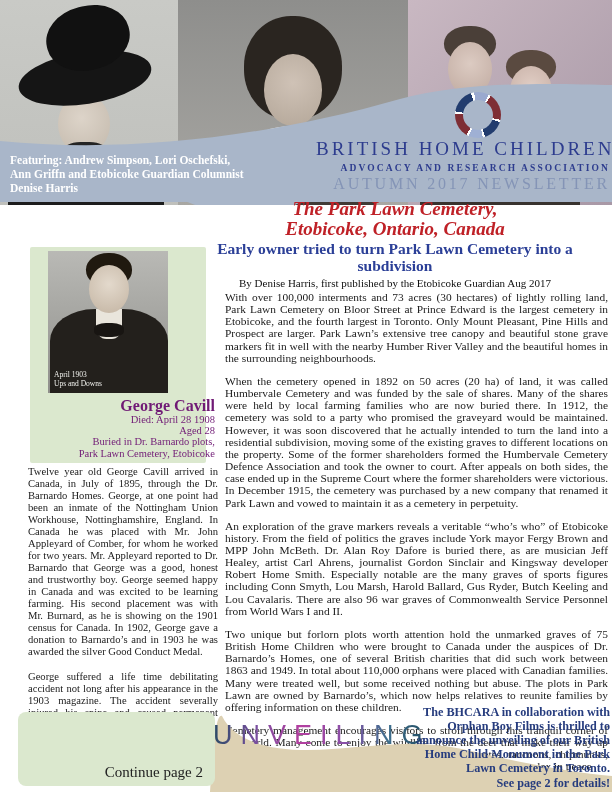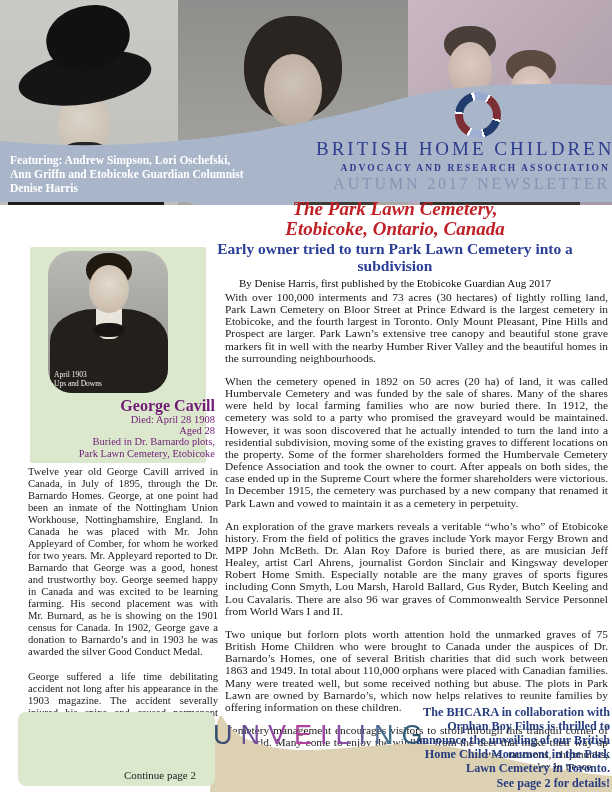--- a/index.html
+++ b/index.html
@@ -53,37 +53,37 @@
   
   #headline{position:absolute;left:182px;top:199px;width:426px;text-align:center;}
   .title-line{font-size:19px;font-weight:bold;color:#bf2127;line-height:19.5px;font-style:italic;}
   #subtitle{font-size:15.5px;font-weight:bold;color:#2b3f97;line-height:17px;margin-top:2px;}
   #byline{font-size:11px;color:#101010;margin-top:3px;}
 
   
   #green-box1{position:absolute;left:30px;top:247px;width:176px;height:216px;
               background:#dbe8ce;border-radius:2px;}
   #cavill-photo{position:absolute;left:18px;top:4px;width:120px;height:142px;overflow:hidden;
-                background:linear-gradient(180deg,#b9b9b5,#8f8f8b);border-radius:24px;}
+                background:linear-gradient(180deg,#b9b9b5,#8f8f8b);}
   .c-hair{left:38px;top:2px;width:46px;height:34px;background:#20190f;border-radius:48%;}
   .c-face{left:41px;top:14px;width:40px;height:48px;background:radial-gradient(circle at 50% 40%,#e3d9cc,#c3b4a2);border-radius:50%;}
   .c-body{left:2px;top:58px;width:118px;height:84px;background:#23201c;border-radius:38% 38% 0 0;}
   .c-shirt{left:48px;top:58px;width:26px;height:30px;background:#e9e5dc;border-radius:0 0 40% 40%;}
   .c-bow{left:46px;top:72px;width:30px;height:14px;background:#181512;border-radius:40%;}
   #photo-caption{position:absolute;left:6px;bottom:5px;color:#f2f2ee;font-size:7.5px;line-height:8.5px;}
   #name-block{position:absolute;left:0;top:150px;width:185px;text-align:right;color:#701a75;}
   #cavill-name{font-size:16px;font-weight:bold;line-height:17px;}
   .detail-line{font-size:10.5px;line-height:11.2px;}
 
   #left-col{position:absolute;left:28px;top:466px;width:190px;}
   #left-col p{margin:0 0 13px 0;font-size:10.6px;line-height:12px;text-align:justify;}
   #green-box2{position:absolute;left:18px;top:712px;width:197px;height:74px;
               background:#dbe8ce;border-radius:8px;z-index:3;}
   #green-box2 .boxed{margin:6px 9px 0 10px;font-size:10.6px;line-height:11.4px;text-align:justify;}
-  #continue-note{position:absolute;right:19px;bottom:5px;font-size:11px;color:#222;}
+  #continue-note{position:absolute;right:12px;bottom:5px;font-size:15px;color:#222;}
 
   
   #right-col{position:absolute;left:225px;top:291px;width:383px;}
   #right-col p{margin:0 0 11px 0;font-size:11.4px;line-height:12.15px;text-align:justify;}
 
   
   #beige-svg{position:absolute;left:0;top:702px;width:612px;height:90px;z-index:1;}
   #unveiling{position:absolute;left:213px;top:720px;z-index:2;
              font-family:"Liberation Sans", sans-serif;font-size:27px;letter-spacing:8px;
              background:linear-gradient(90deg,#2a4b66,#7a4fa0,#b43fa0,#8a4fa8,#3f6f8e,#1f4a5e);

